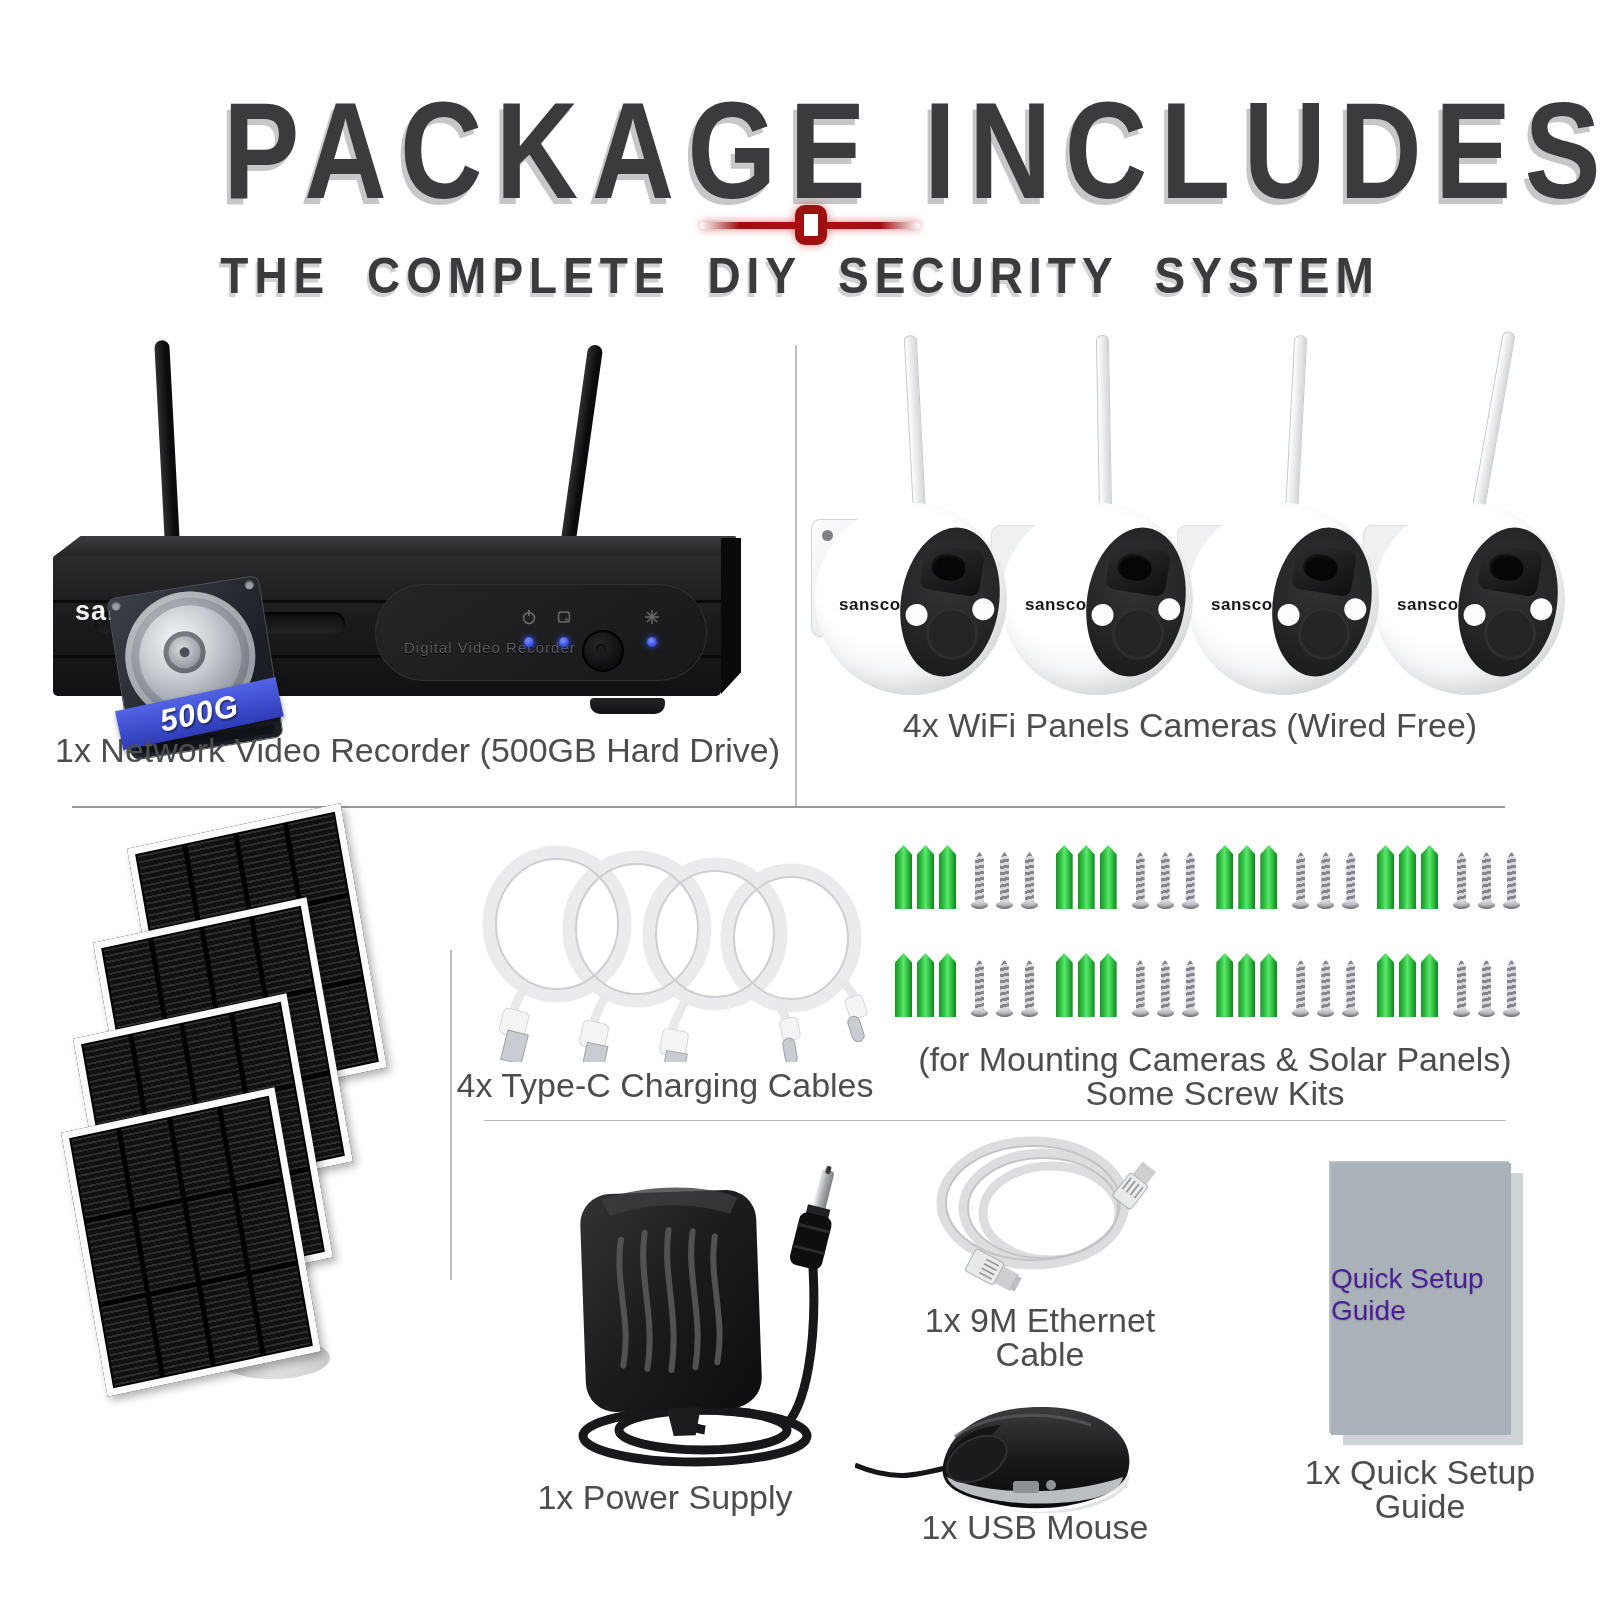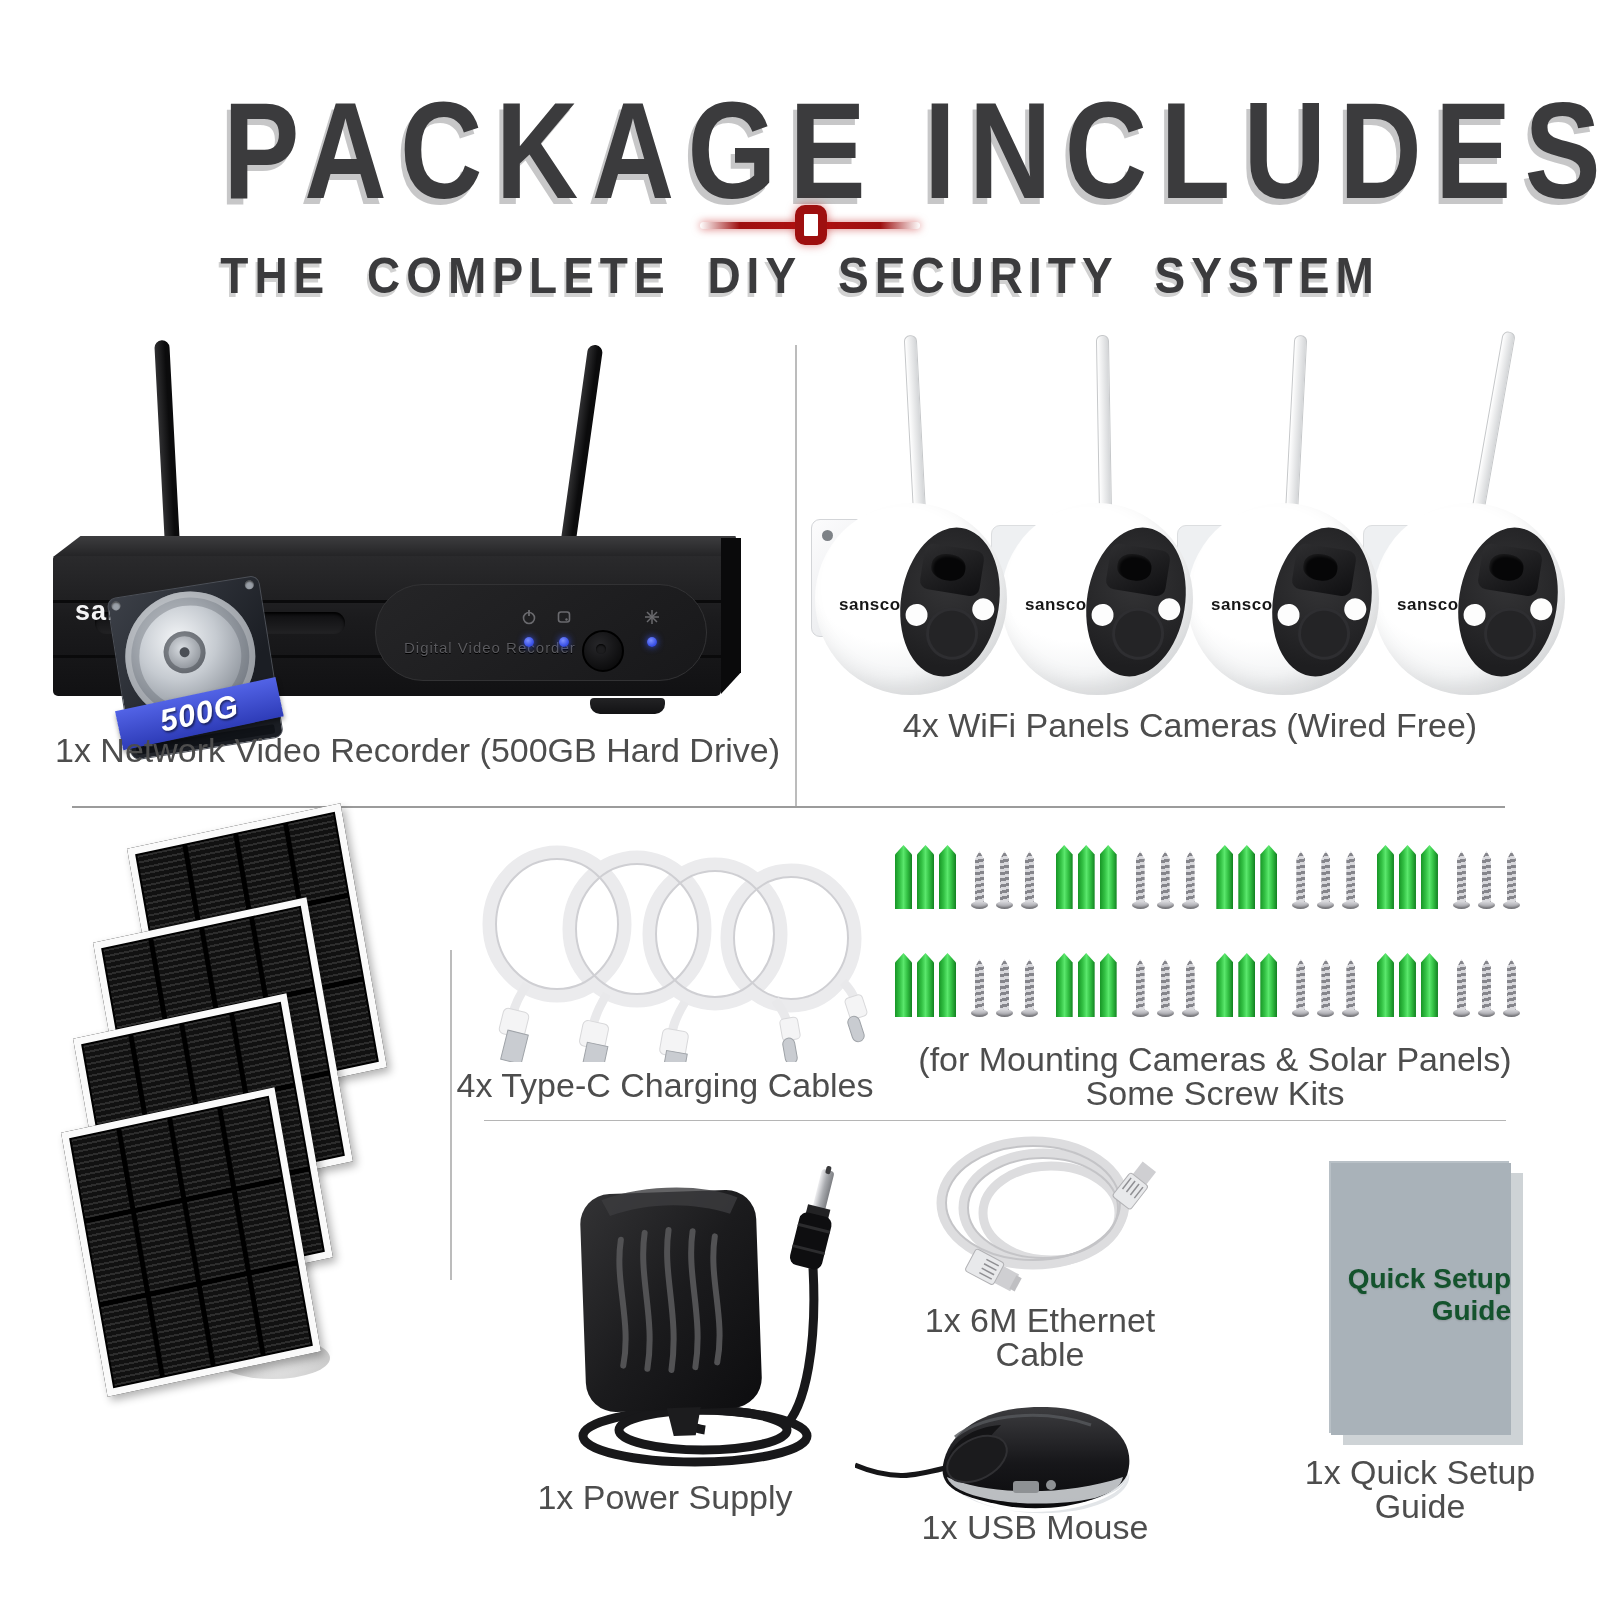--- a/index.html
+++ b/index.html
@@ -133,21 +133,21 @@
     clip-path:polygon(50% 0%,100% 16%,100% 100%,0% 100%,0% 16%);
     background:repeating-linear-gradient(168deg,#d9d9dd 0 3px,#85858b 3px 6px);}
   .screw::after{content:"";position:absolute;left:0;bottom:0;width:17px;height:8px;
     border-radius:50%;background:linear-gradient(180deg,#dcdce0,#939399);
     box-shadow:inset 0 -2px 2px rgba(0,0,0,.25);}
 
   
   .guide-shadow{left:1343px;top:1173px;width:180px;height:272px;background:#ced3d6;}
   .guide{left:1331px;top:1163px;width:180px;height:272px;background:#a9b2b9;
     box-shadow:-2px -2px 0 #b8c0c6;}
-  .guide-text{left:0;top:100px;width:180px;text-align:right;color:#14532d;font-weight:700;
+  .guide-text{left:0;top:100px;width:180px;text-align:left;color:#4c1d95;font-weight:400;
     font-size:28px;line-height:32px;text-shadow:0 1px 2px rgba(0,0,0,.15);}
 
   svg{display:block;}
 </style>
 </head>
 <body>
 
 <div id="canvas">
 
   <div class="abs title">
@@ -579,21 +579,21 @@
         <rect x="67" y="146" width="25" height="32" rx="3" fill="#e8e9eb" stroke="#b2b2b5"></rect>
         <g stroke="#8f8f93" stroke-width="1.5">
           <line x1="72" y1="150" x2="72" y2="164"></line>
             <line x1="77" y1="150" x2="77" y2="164"></line>
           <line x1="82" y1="150" x2="82" y2="164"></line>
             <line x1="87" y1="150" x2="87" y2="164"></line>
         </g>
       </g>
     </svg>
   </div>
-  <div class="abs lbl center" style="left:880px;top:1303px;width:320px">1x 6M Ethernet Cable</div>
+  <div class="abs lbl center" style="left:880px;top:1303px;width:320px">1x 9M Ethernet Cable</div>
 
   <div class="abs" style="left:855px;top:1385px">
     <svg width="300" height="150" viewBox="0 0 300 150">
       <defs>
         <linearGradient id="mbody" x1="0" y1="0" x2="0" y2="1">
           <stop offset="0" stop-color="#3c3c3f"></stop>
             <stop offset=".55" stop-color="#17171a"></stop>
             <stop offset="1" stop-color="#0b0b0d"></stop>
         </linearGradient>
       </defs>

